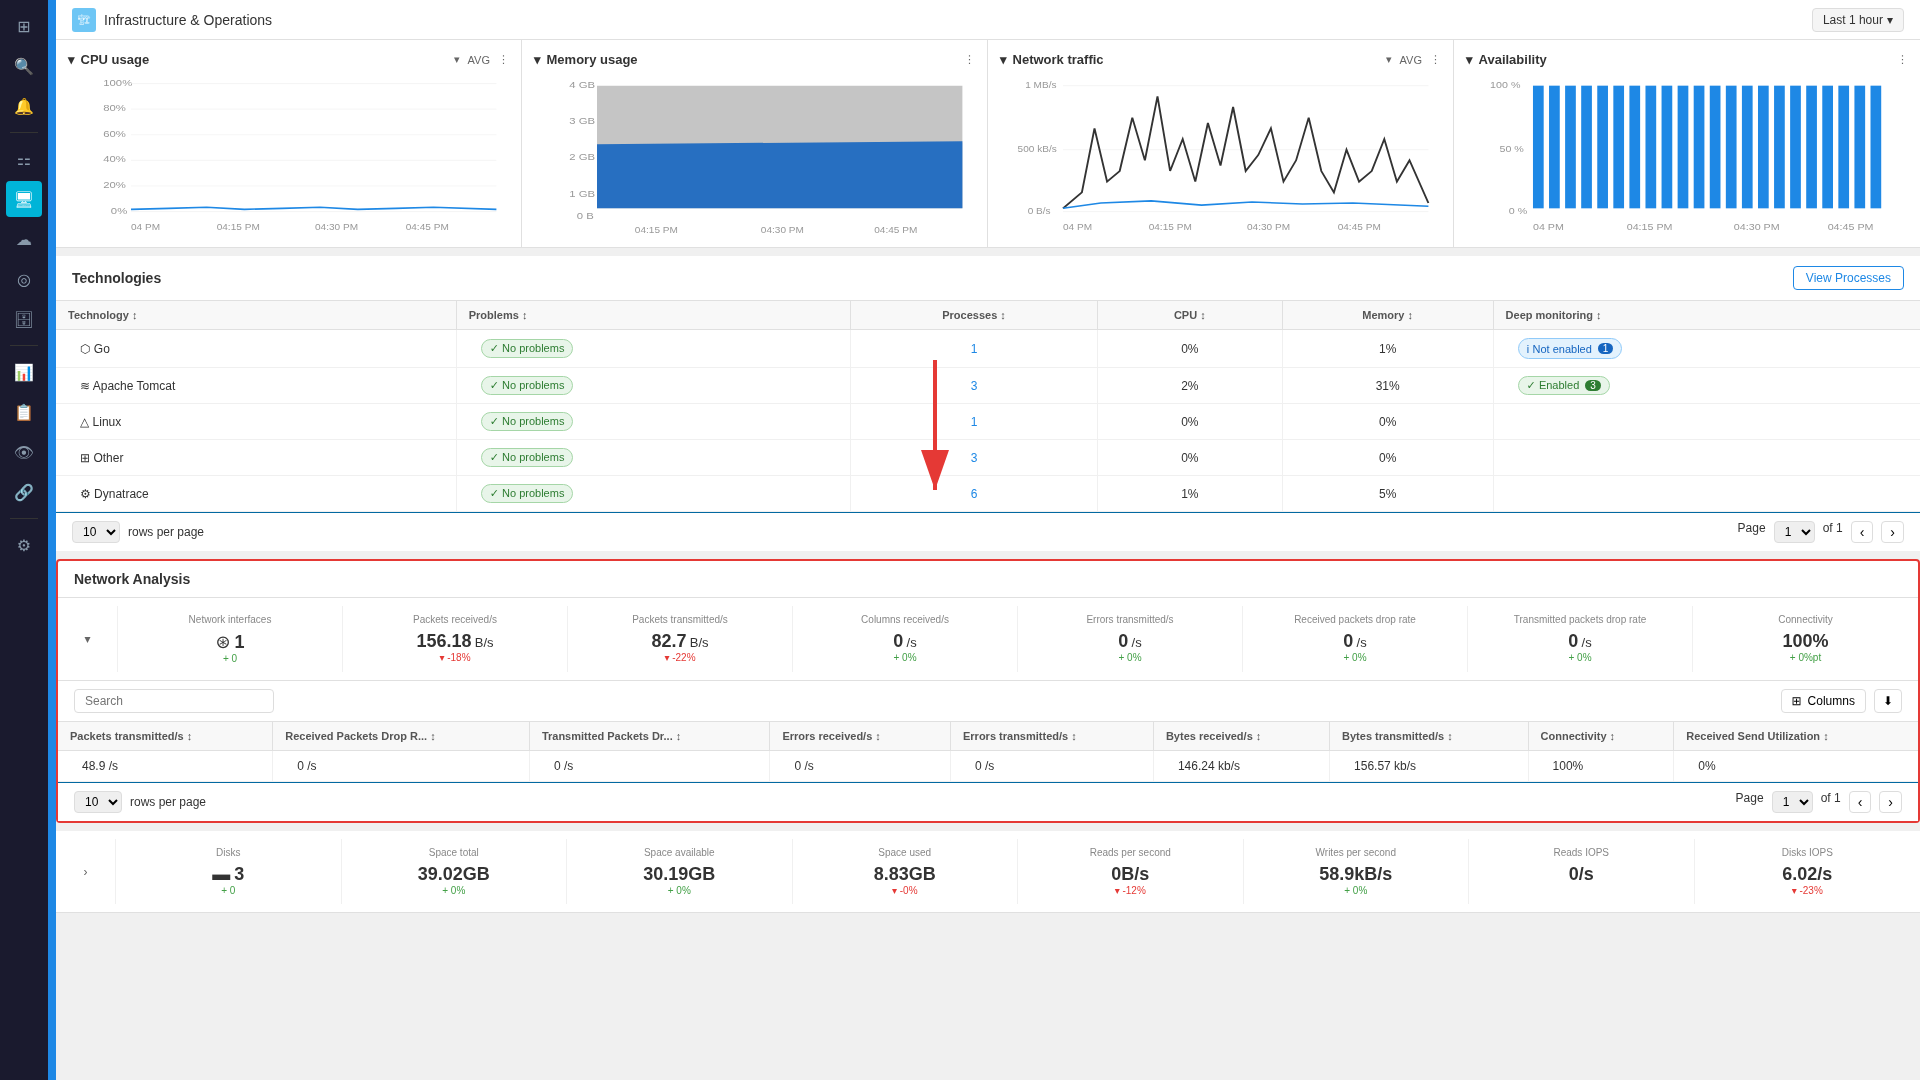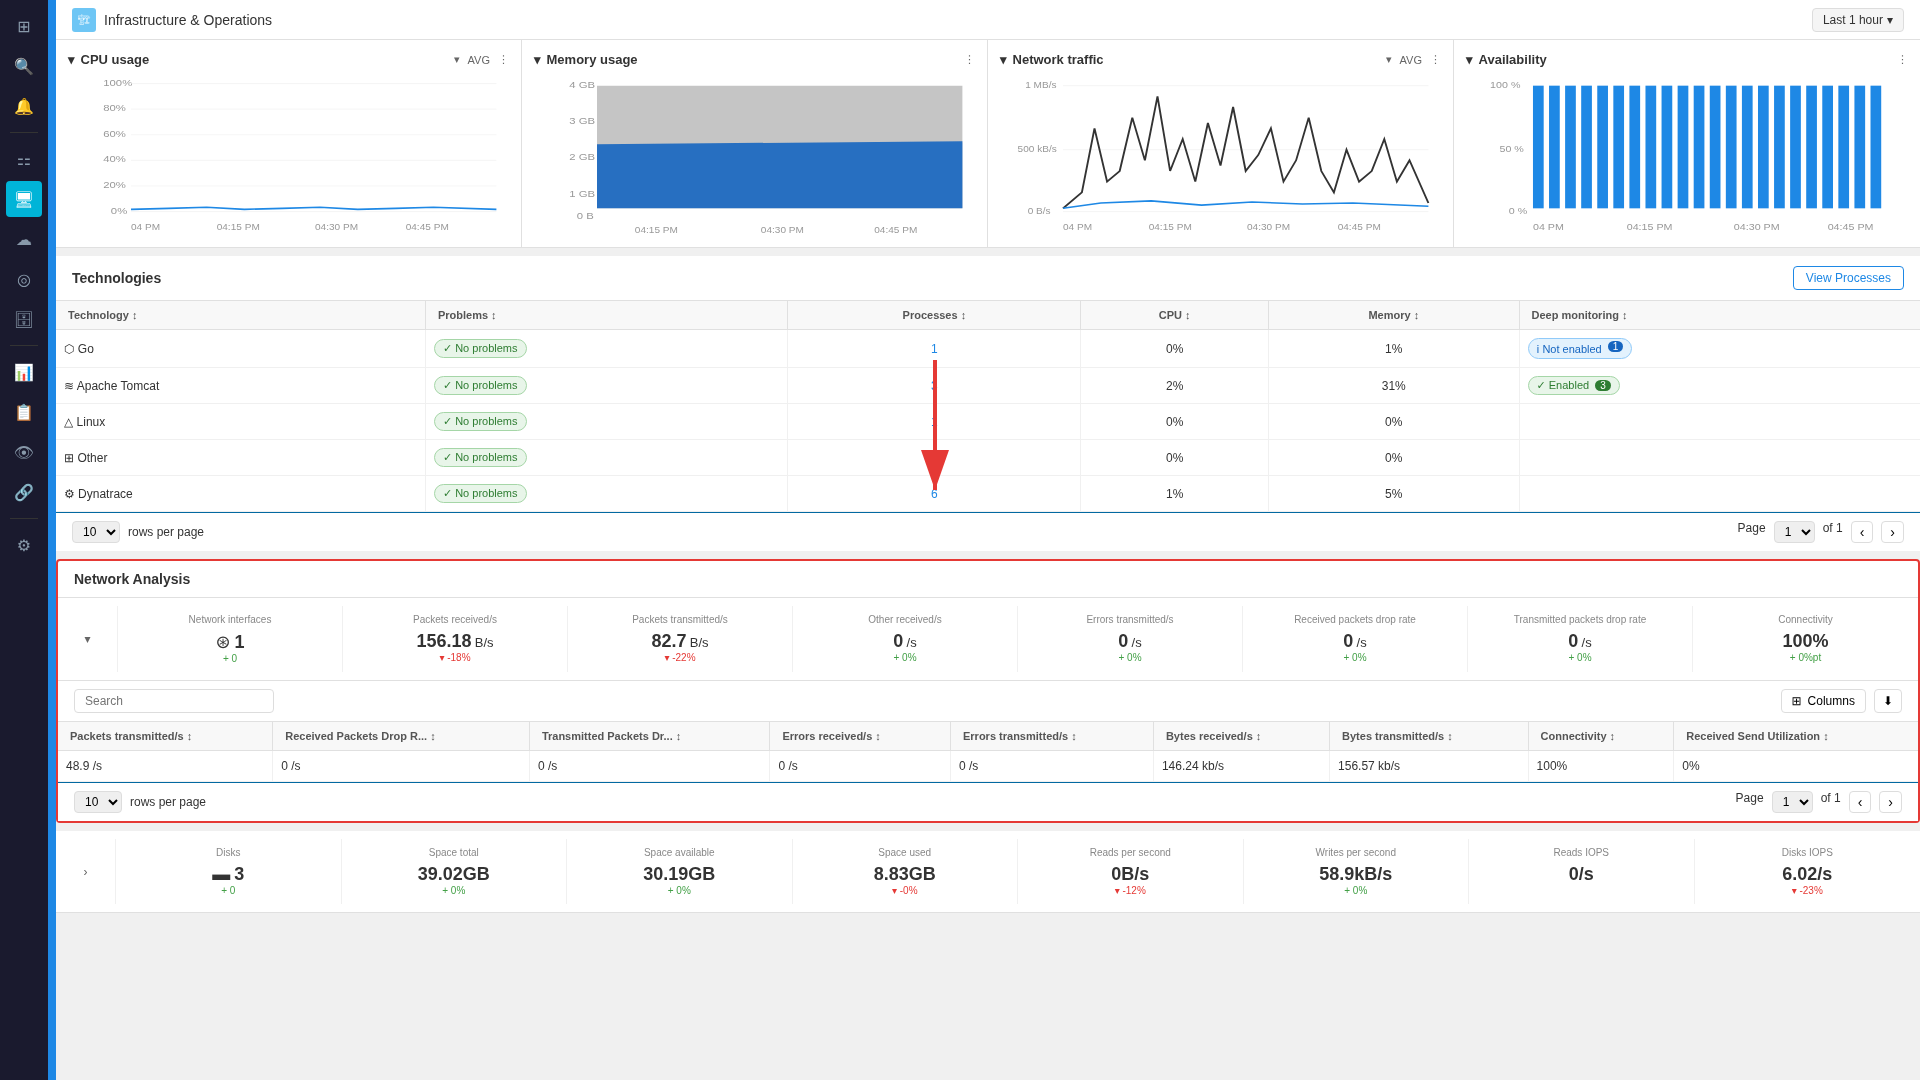--- a/index.html
+++ b/index.html
@@ -42,24 +42,24 @@
     
     .section { background: white; margin: 8px 0 0 0; }
     .section-header { display: flex; align-items: center; justify-content: space-between; padding: 10px 16px; border-bottom: 1px solid #e0e0e0; }
     .section-title { font-size: 14px; font-weight: 600; color: #333; }
     .view-processes-btn { background: white; border: 1px solid #1e88e5; color: #1e88e5; border-radius: 4px; padding: 4px 12px; font-size: 12px; cursor: pointer; }
 
     
     .data-table { width: 100%; border-collapse: collapse; }
     .data-table th { background: #f8f8f8; padding: 8px 12px; text-align: left; font-size: 11px; font-weight: 600; color: #555; border-bottom: 1px solid #e0e0e0; border-right: 1px solid #e0e0e0; cursor: pointer; }
     .data-table th:last-child { border-right: none; }
-    .data-table td { padding: 8px 8px; border-bottom: 1px solid #f0f0f0; border-right: 1px solid #f0f0f0; font-size: 12px; }
+    .data-table td { padding: 8px 24px; border-bottom: 1px solid #f0f0f0; border-right: 1px solid #f0f0f0; font-size: 12px; }
     .data-table td:last-child { border-right: none; }
     .no-problems-badge { background: #e8f5e9; color: #2e7d32; border: 1px solid #a5d6a7; border-radius: 12px; padding: 2px 8px; font-size: 11px; display: inline-flex; align-items: center; gap: 4px; }
-    .not-enabled-badge { background: #e3f2fd; color: #1565c0; border: 1px solid #90caf9; border-radius: 12px; padding: 2px 8px; font-size: 11px; display: inline-flex; align-items: flex-start; gap: 4px; }
+    .not-enabled-badge { background: #e3f2fd; color: #1565c0; border: 1px solid #90caf9; border-radius: 12px; padding: 2px 8px; font-size: 11px; display: inline-flex; align-items: center; gap: 4px; }
     .enabled-badge { background: #e8f5e9; color: #2e7d32; border: 1px solid #a5d6a7; border-radius: 12px; padding: 2px 8px; font-size: 11px; display: inline-flex; align-items: center; gap: 4px; }
     .badge-count { background: #1565c0; color: white; border-radius: 8px; padding: 0 5px; font-size: 10px; margin-left: 2px; }
     .badge-count-green { background: #2e7d32; color: white; border-radius: 8px; padding: 0 5px; font-size: 10px; margin-left: 2px; }
     .link-text { color: #1e88e5; cursor: pointer; }
 
     
     .pagination { display: flex; align-items: center; justify-content: space-between; padding: 8px 16px; border-top: 1px solid #0369a1; background: white; }
     .rows-per-page { display: flex; align-items: center; gap: 8px; }
     .page-select { border: 1px solid #ddd; border-radius: 4px; padding: 2px 6px; font-size: 12px; cursor: pointer; }
     .page-nav { display: flex; gap: 8px; font-size: 12px; }
@@ -379,21 +379,21 @@
         </div>
         <div class="summary-col">
           <div class="summary-label">Packets transmitted/s</div>
           <div>
             <span class="summary-value-large">82.7</span>
             <span style="font-size:13px;">B/s</span>
           </div>
           <div class="summary-delta delta-neg">▾ -22%</div>
         </div>
         <div class="summary-col">
-          <div class="summary-label">Other received/s</div>
+          <div class="summary-label">Columns received/s</div>
           <div>
             <span class="summary-value-large">0</span>
             <span style="font-size:13px;">/s</span>
           </div>
           <div class="summary-delta delta-zero">+ 0%</div>
         </div>
         <div class="summary-col">
           <div class="summary-label">Errors transmitted/s</div>
           <div>
             <span class="summary-value-large">0</span>

